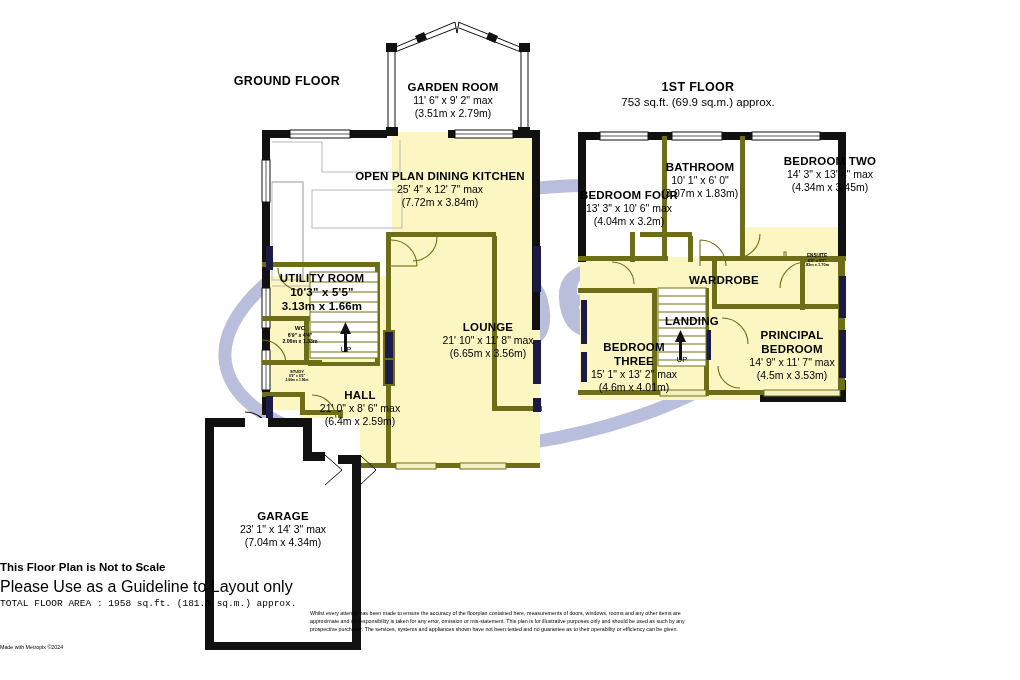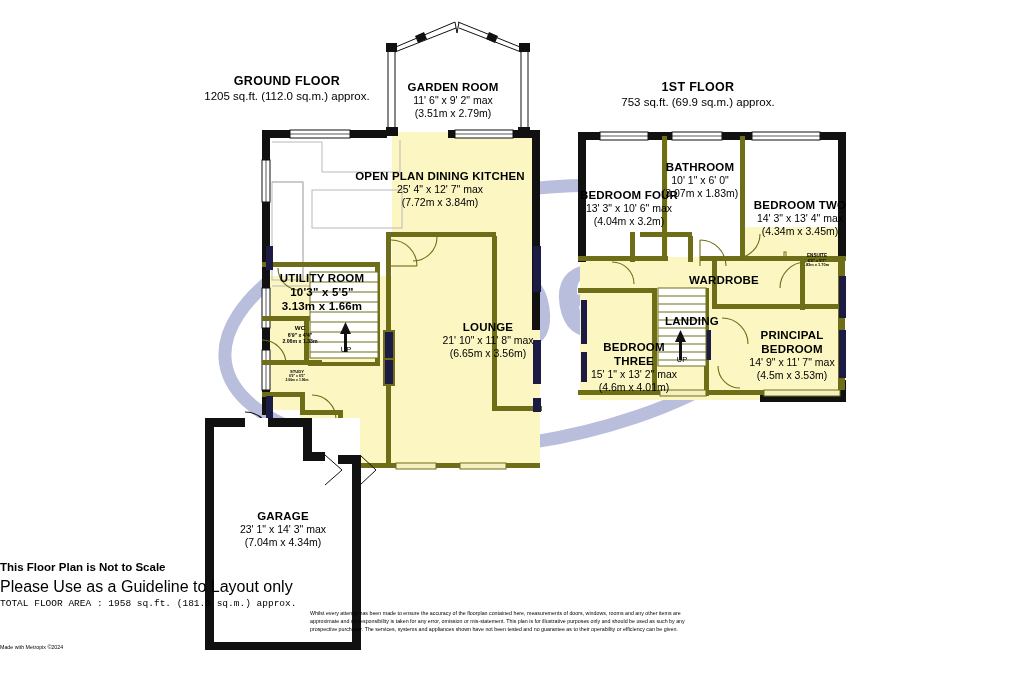--- a/index.html
+++ b/index.html
@@ -296,21 +296,20 @@
       </g>
 
       <g fill="#6e6e18">
         <rect x="800" y="258" width="45" height="4"></rect>
       </g>
     </g>
   </svg>
 
   <div class="lbl" style="left:147px;top:74px;width:280px;">
     <div class="hdr-title">GROUND FLOOR</div>
-    <div class="hdr-sub">1205 sq.ft. (112.0 sq.m.) approx.</div>
   </div>
 
   <div class="lbl" style="left:558px;top:80px;width:280px;">
     <div class="hdr-title">1ST FLOOR</div>
     <div class="hdr-sub">753 sq.ft. (69.9 sq.m.) approx.</div>
   </div>
 
   <div class="lbl" style="left:383px;top:80px;width:140px;">
     <div class="room-name">GARDEN ROOM</div>
     <div class="room-dim">11' 6" x 9' 2" max</div>
@@ -342,40 +341,45 @@
   </div>
 
   <div class="lbl up-lbl" style="left:330px;top:345px;width:32px;">UP</div>
 
   <div class="lbl" style="left:393px;top:320px;width:190px;">
     <div class="room-name">LOUNGE</div>
     <div class="room-dim">21' 10" x 11' 8" max</div>
     <div class="room-dim">(6.65m x 3.56m)</div>
   </div>
 
+  <div class="lbl" style="left:270px;top:388px;width:180px;">
+    <div class="room-name" style="margin-top:0;">HALL</div>
+    <div class="room-dim">21' 0" x 8' 6" max</div>
+    <div class="room-dim">(6.4m x 2.59m)</div>
+  </div>
 
   <div class="lbl" style="left:193px;top:509px;width:180px;">
     <div class="room-name">GARAGE</div>
     <div class="room-dim">23' 1" x 14' 3" max</div>
     <div class="room-dim">(7.04m x 4.34m)</div>
   </div>
 
   <div class="lbl" style="left:570px;top:160px;width:118px;margin-top:28px;">
     <div class="room-name">BEDROOM FOUR</div>
     <div class="room-dim">13' 3" x 10' 6" max</div>
     <div class="room-dim">(4.04m x 3.2m)</div>
   </div>
 
   <div class="lbl" style="left:655px;top:160px;width:90px;">
     <div class="room-name">BATHROOM</div>
     <div class="room-dim">10' 1" x 6' 0"</div>
     <div class="room-dim">(3.07m x 1.83m)</div>
   </div>
 
-  <div class="lbl" style="left:738px;top:154px;width:124px;margin-top:44px;">
+  <div class="lbl" style="left:768px;top:154px;width:124px;">
     <div class="room-name">BEDROOM TWO</div>
     <div class="room-dim">14' 3" x 13' 4" max</div>
     <div class="room-dim">(4.34m x 3.45m)</div>
   </div>
 
   <div class="lbl" style="left:788px;top:253px;width:58px;">
     <div class="micro-name" style="font-size:4.6px;">ENSUITE</div>
     <div class="micro-dim" style="font-size:3.9px;">6'0"  x 5'7"</div>
     <div class="micro-dim" style="font-size:3.9px;">.83m  x 1.70m</div>
   </div>

